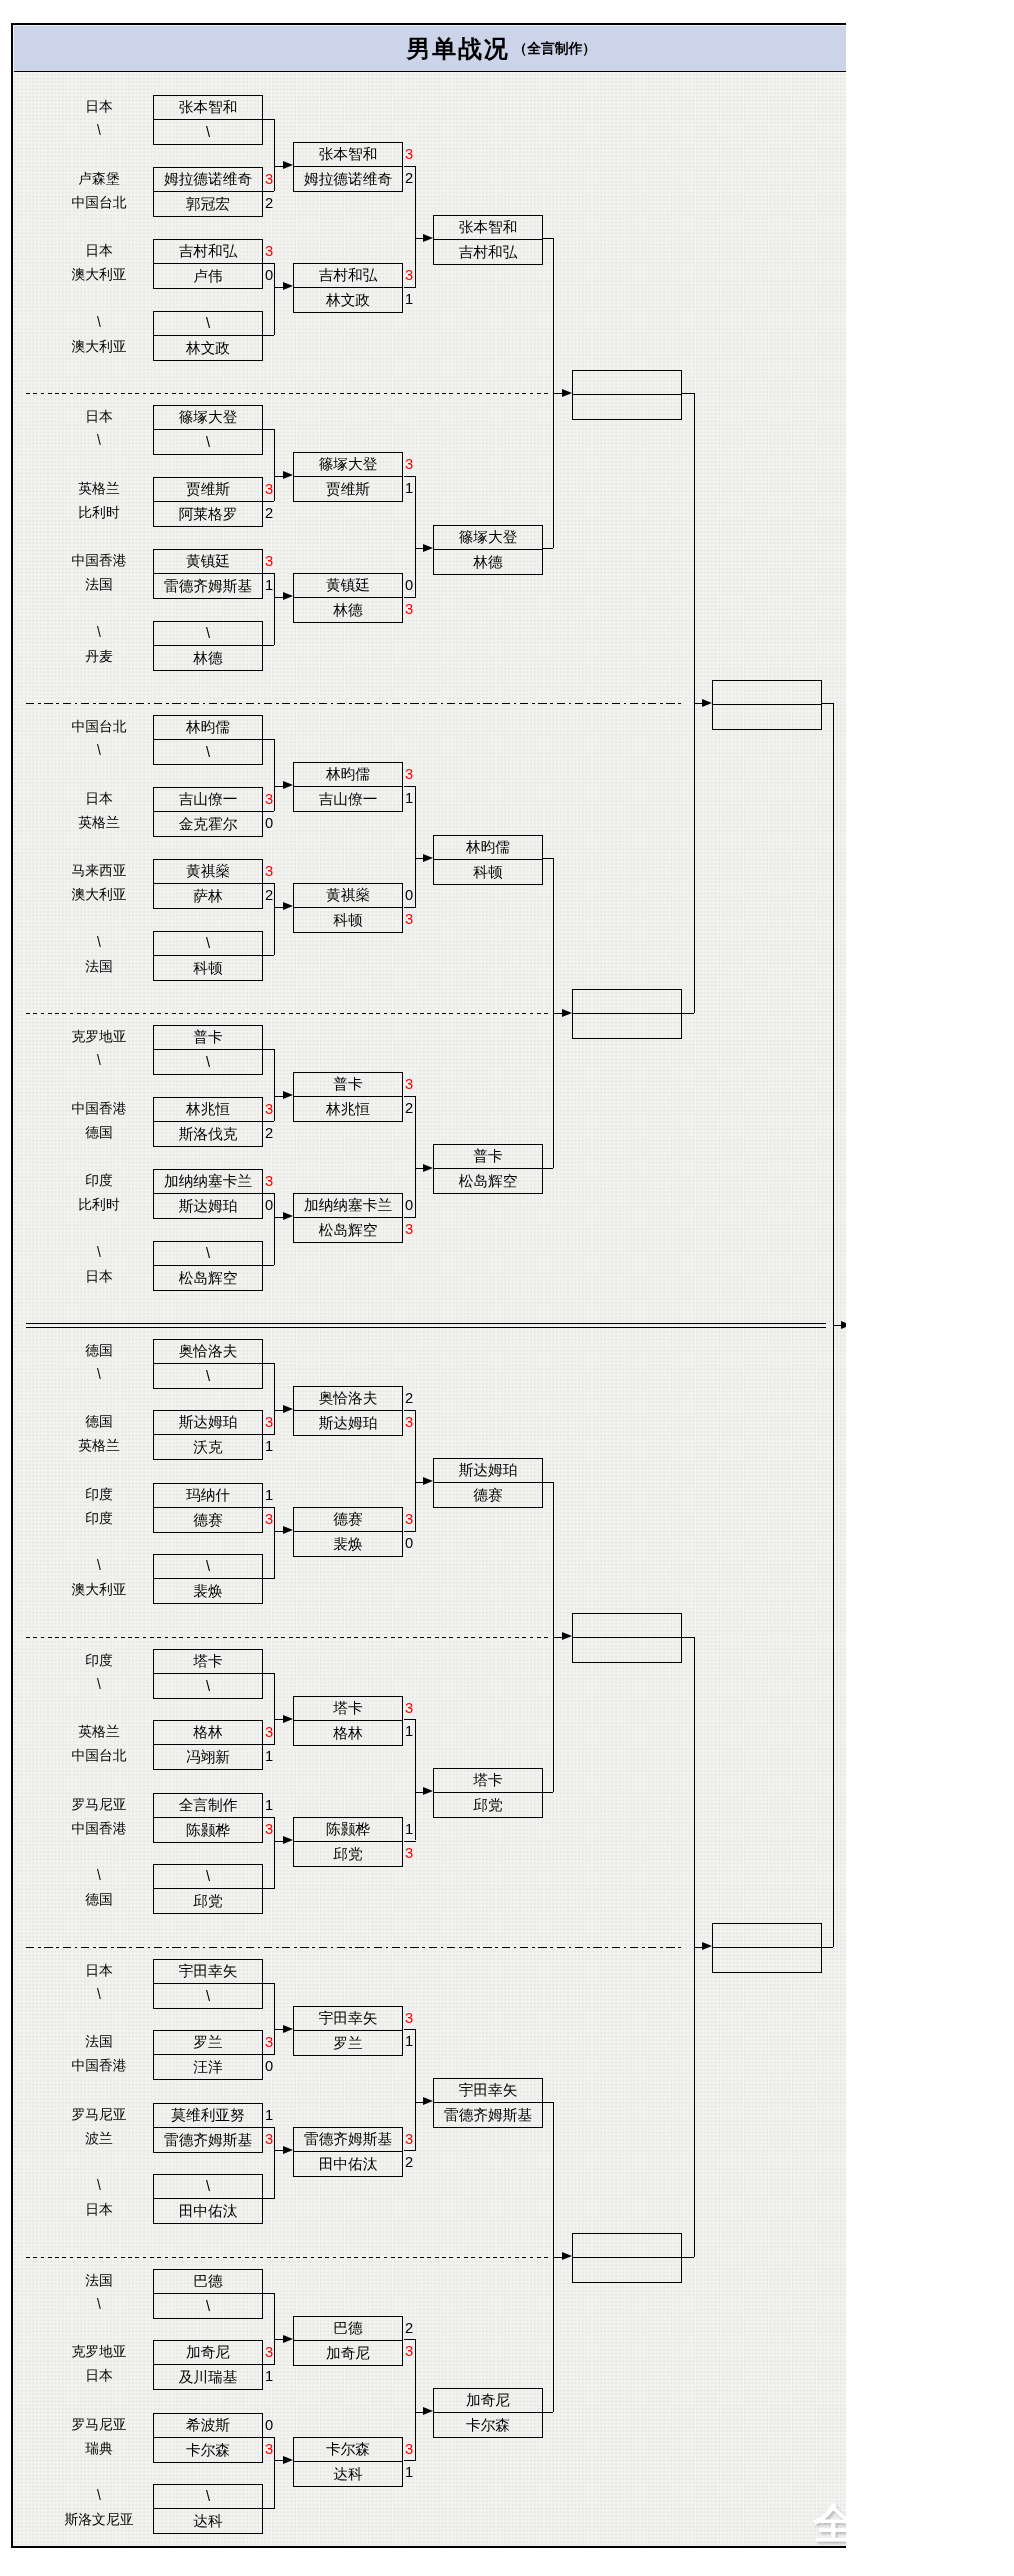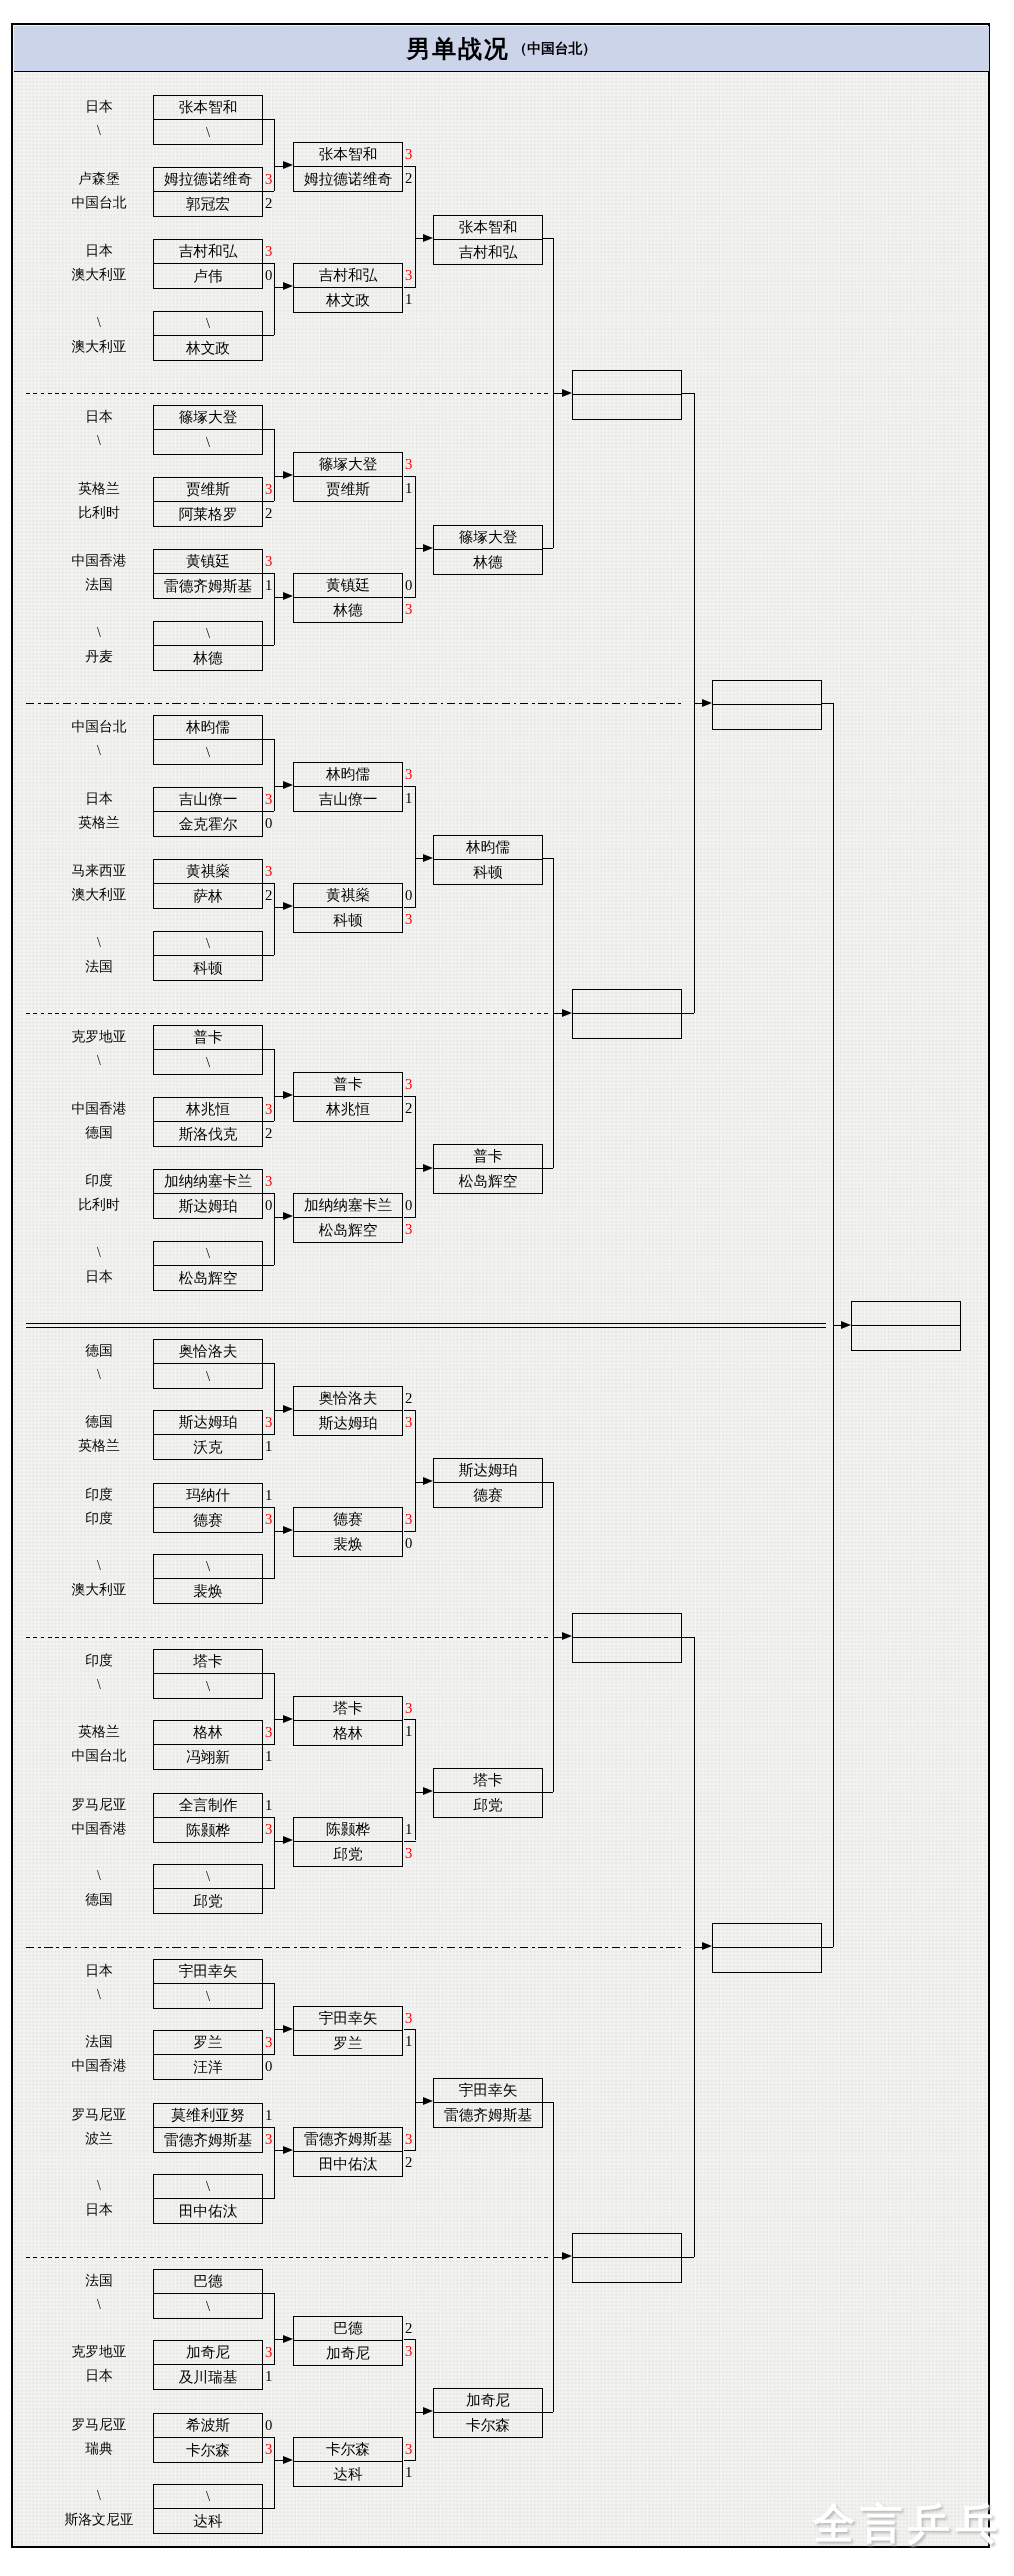--- a/index.html
+++ b/index.html
@@ -1,17 +1,17 @@
 <!DOCTYPE html>
 <html style="font-size:14.7px"><head>
 <meta charset="utf-8">
 <style>
   html,body{margin:0;padding:0;background:#ffffff;}
-  #stage{position:relative;width:1014px;height:2576px;overflow:hidden;
-         font-family:Liberation Serif, serif;color:#000;}
+  #stage{position:relative;width:846px;height:2576px;overflow:hidden;
+         font-family:Liberation Sans, sans-serif;color:#000;}
   .frame{position:absolute;left:11px;top:23px;width:975px;height:2521px;
          border:2.8px solid #000;background-color:#f2f2f0;
          background-image:radial-gradient(rgba(0,0,0,0.05) 0.9px,transparent 0.9px);
          background-size:3.7px 3.7px;}
   .titlebar{position:absolute;left:13.8px;top:26px;width:975px;height:45px;
             background:#ccd4e9;border-bottom:1.8px solid #000;
             display:flex;align-items:center;justify-content:center;gap:3.7px;}
   .title-main{font-size:24px;font-weight:bold;letter-spacing:1.8px;}
   .title-sub{font-size:13.8px;font-weight:bold;}
   .mbox{position:absolute;width:108px;border:0.9px solid #000;}
@@ -36,21 +36,21 @@
      color:#ffffff;letter-spacing:5.5px;white-space:nowrap;z-index:6;
      text-shadow:1.8px 1.8px 2.8px #b8b8b6;}
 </style>
 </head>
 <body>
 
 <div id="stage">
   <div class="frame"></div>
   <div class="titlebar">
     <span class="title-main">男单战况</span>
-    <span class="title-sub">（中国台北）</span>
+    <span class="title-sub">（全言制作）</span>
   </div>
   <div id="bracket">
       <div class="country" style="left: 37px; top: 95px; width: 124px; height: 24px;">日本</div>
       <div class="country" style="left: 37px; top: 119px; width: 124px; height: 24px;">\</div>
       <div class="country" style="left: 37px; top: 167px; width: 124px; height: 24px;">卢森堡</div>
       <div class="country" style="left: 37px; top: 191px; width: 124px; height: 24px;">中国台北</div>
       <div class="country" style="left: 37px; top: 239px; width: 124px; height: 24px;">日本</div>
       <div class="country" style="left: 37px; top: 263px; width: 124px; height: 24px;">澳大利亚</div>
       <div class="country" style="left: 37px; top: 311px; width: 124px; height: 24px;">\</div>
       <div class="country" style="left: 37px; top: 335px; width: 124px; height: 24px;">澳大利亚</div>

